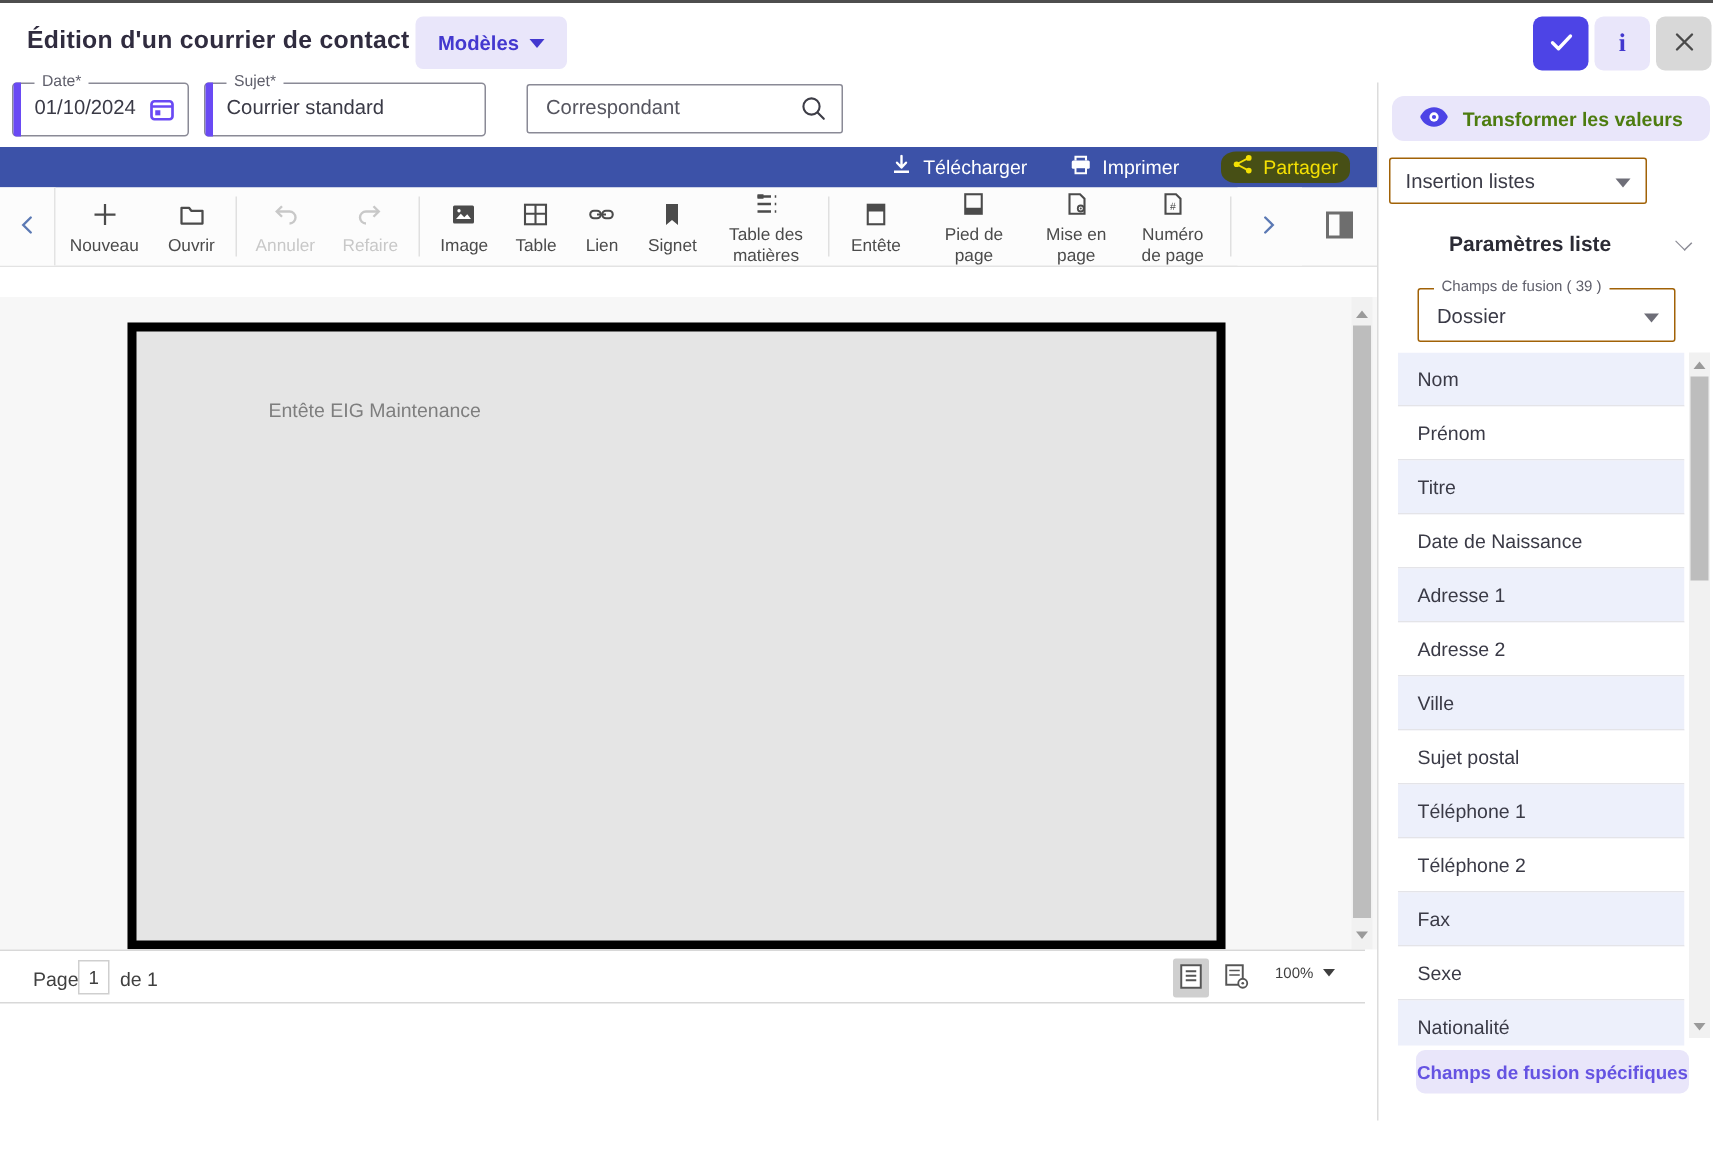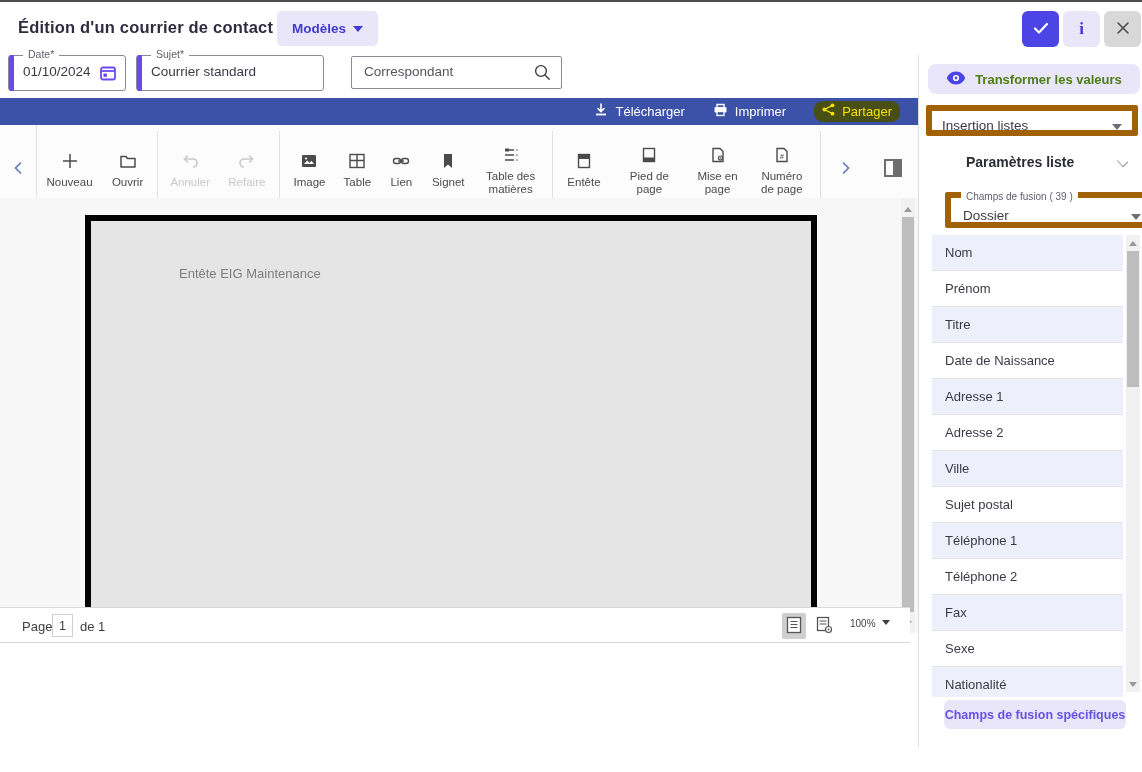--- a/index.html
+++ b/index.html
@@ -28,21 +28,21 @@
   .plain-field input { position:absolute; left:12px; top:7px; width:150px; border:none; outline:none; font-size:13.5px; color:#4a4a55; background:transparent; font-family:inherit; }
   .plain-field input::placeholder { color:#55555f; opacity:1; }
   .search-ic { position:absolute; right:9px; top:6px; }
 
   
   .doc-bar { position:absolute; left:0; top:96px; width:918px; height:27px; background:#3c52a8; display:flex; align-items:center; justify-content:flex-end; gap:28px; padding-right:18px; }
   .doc-action { display:flex; align-items:center; gap:7px; color:#fff; font-size:13px; cursor:pointer; background:none; border:none; font-family:inherit; }
   .doc-action.highlighted { background:#474f15; color:#f4e003; padding:2px 8px 3px 8px; border-radius:10px/8px; }
 
   
-  .ed-toolbar { position:absolute; left:0; top:123px; width:918px; height:90px; background:#fcfcfc; border-bottom:1px solid #e3e3e3; display:flex; align-items:stretch; }
+  .ed-toolbar { position:absolute; left:0; top:123px; width:918px; height:53px; background:#fcfcfc; border-bottom:1px solid #e3e3e3; display:flex; align-items:stretch; }
   .nav-chip { width:38px; display:flex; align-items:center; justify-content:center; border:none; background:#fcfcfc; cursor:pointer; color:#5b79b4; }
   .nav-left { border-right:1px solid #e3e3e3; }
   .tb-btn { display:flex; flex-direction:column; align-items:center; justify-content:center; gap:5px; background:none; border:none; cursor:pointer; padding:4px 6px 2px; font-family:inherit; }
   .tb-btn .lbl { font-size:11.5px; color:#4b4b4b; line-height:1.15; text-align:center; max-width:72px; }
   .tb-btn.disabled { cursor:default; }
   .tb-btn.disabled .lbl { color:#c8c8c8; }
   .tb-sep { width:1px; background:#e0e0e0; margin:6px 4px; }
   .tb-spacer { flex:1; }
   .tb-icon { width:20px; height:20px; display:block; }
   .panel-toggle { width:52px; display:flex; align-items:center; justify-content:center; background:none; border:none; cursor:pointer; }
@@ -51,34 +51,34 @@
   .doc-area { position:absolute; left:0; top:196px; width:918px; height:435px; background:#f7f7f7; overflow:hidden; }
   .doc-page { position:absolute; left:85px; top:17px; width:732px; height:418px; background:#e5e5e5; border:6px solid #000000; }
   .doc-header-text { position:absolute; left:88px; top:45px; font-size:13px; color:#7e7e7e; }
   .v-scroll { position:absolute; right:3px; top:0; width:14px; height:435px; background:#f1f1f1; }
   .v-scroll .arrow { position:absolute; left:3px; width:0; height:0; border-left:4px solid transparent; border-right:4px solid transparent; }
   .v-scroll .up { top:9px; border-bottom:5px solid #9a9a9a; }
   .v-scroll .down { bottom:7px; border-top:5px solid #9a9a9a; }
   .v-scroll .thumb { position:absolute; left:1px; top:19px; width:12px; height:395px; background:#bdbdbd; }
 
   
-  .status-bar { position:absolute; left:0; top:605px; width:910px; height:36px; background:#fff; border-top:1px solid #d8d8d8; border-bottom:1px solid #d8d8d8; }
+  .status-bar { position:absolute; left:0; top:631px; width:910px; height:36px; background:#fff; border-top:1px solid #d8d8d8; border-bottom:1px solid #d8d8d8; }
   .status-bar .pg-label { position:absolute; left:22px; top:11px; font-size:13px; color:#3f3f3f; }
   .pg-input { position:absolute; left:52px; top:6px; width:21px; height:23px; border:1px solid #cfcfcf; text-align:center; font-size:12.5px; color:#3f3f3f; font-family:inherit; outline:none; }
   .status-bar .pg-of { position:absolute; left:80px; top:11px; font-size:13px; color:#3f3f3f; }
   .sb-icon-btn { position:absolute; top:5px; width:24px; height:26px; border:none; background:none; display:flex; align-items:center; justify-content:center; cursor:pointer; }
   .sb-view { left:782px; background:#cfcfcf; border-radius:2px; }
   .sb-layout { left:812px; }
   .zoom-ctl { position:absolute; left:850px; top:10px; font-size:10px; color:#3f3f3f; background:none; border:none; display:flex; align-items:flex-start; gap:6px; cursor:pointer; font-family:inherit; }
   .zoom-caret { width:0; height:0; border-left:4px solid transparent; border-right:4px solid transparent; border-top:5px solid #3f3f3f; margin-top:2px; }
 
   
   .side-divider { position:absolute; left:918px; top:53px; width:1px; height:692px; background:#dcdcdc; }
   .transform-btn { position:absolute; left:928px; top:62px; width:212px; height:30px; background:#e9e6fa; border:none; border-radius:8px; color:#4d7c0f; font-weight:bold; font-size:13px; display:flex; align-items:center; justify-content:center; gap:9px; cursor:pointer; font-family:inherit; }
-  .select-box { position:absolute; left:926px; width:212px; background:#fff; border:6px solid #a16207; border-radius:2px; cursor:pointer; }
+  .select-box { position:absolute; left:926px; width:172px; background:#fff; border:1px solid #a16207; border-radius:2px; cursor:pointer; }
   .sel-insertion { top:103px; height:31px; }
   .sel-insertion .sel-text { position:absolute; left:10px; top:7px; font-size:13.5px; color:#3a3a46; }
   .sel-caret { position:absolute; right:10px; top:13px; width:0; height:0; border-left:5px solid transparent; border-right:5px solid transparent; border-top:6px solid #6e6e78; }
   .params-header { position:absolute; left:926px; top:142px; width:215px; height:36px; background:#fff; display:flex; align-items:center; cursor:pointer; }
   .params-header .ph-label { margin-left:40px; font-size:14px; font-weight:bold; color:#2b2b35; }
   .params-chevron { position:absolute; right:14px; top:13px; width:9px; height:9px; border-right:1.6px solid #8a8a94; border-bottom:1.6px solid #8a8a94; transform:rotate(45deg) scaleY(.8); }
   .sel-fusion { top:190px; height:36px;margin-left:19px; }
   .sel-fusion .notch-label { position:absolute; top:-7px; left:10px; background:#fff; padding:0 5px; font-size:10px; color:#5f5f6b; }
   .sel-fusion .sel-text { position:absolute; left:12px; top:10px; font-size:13.5px; color:#3a3a46; }
   .sel-fusion .sel-caret { top:16px; }

